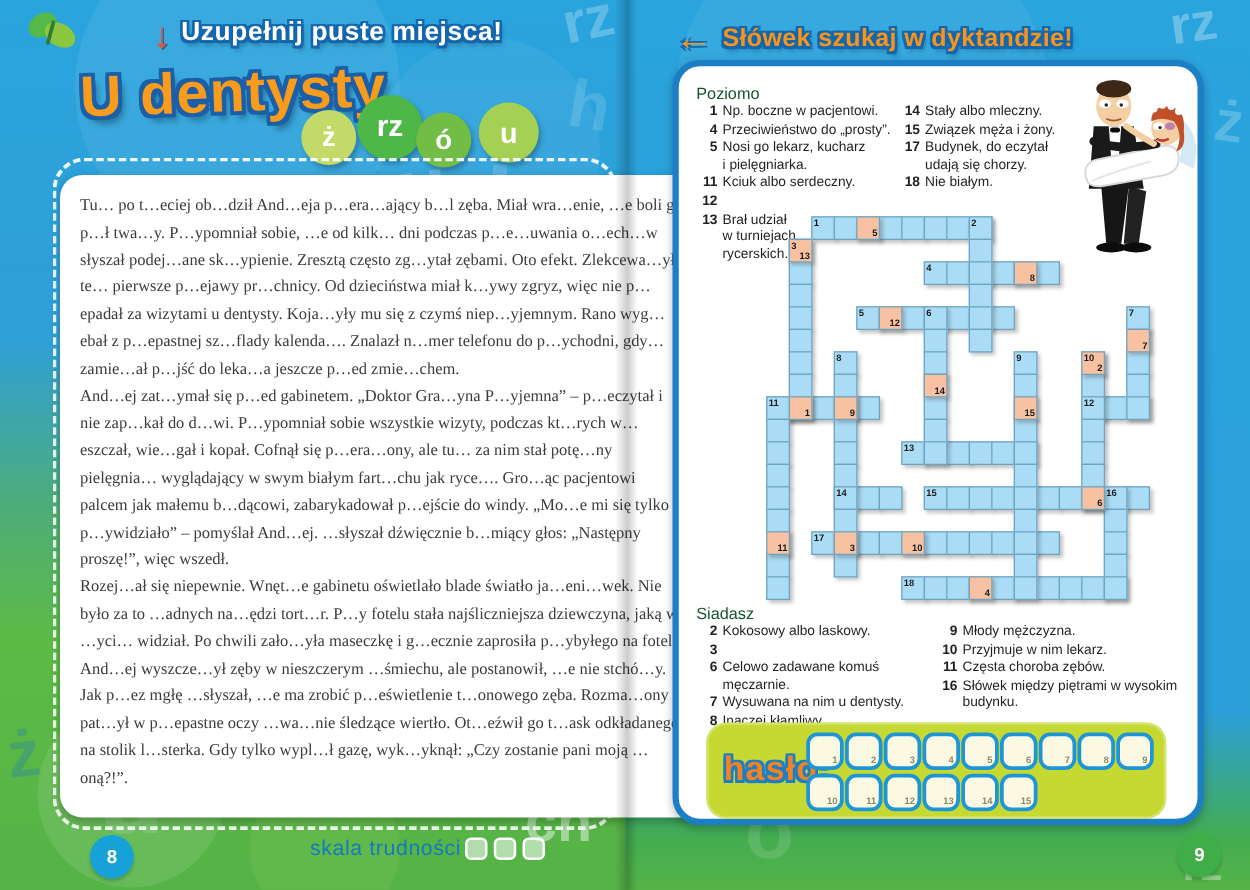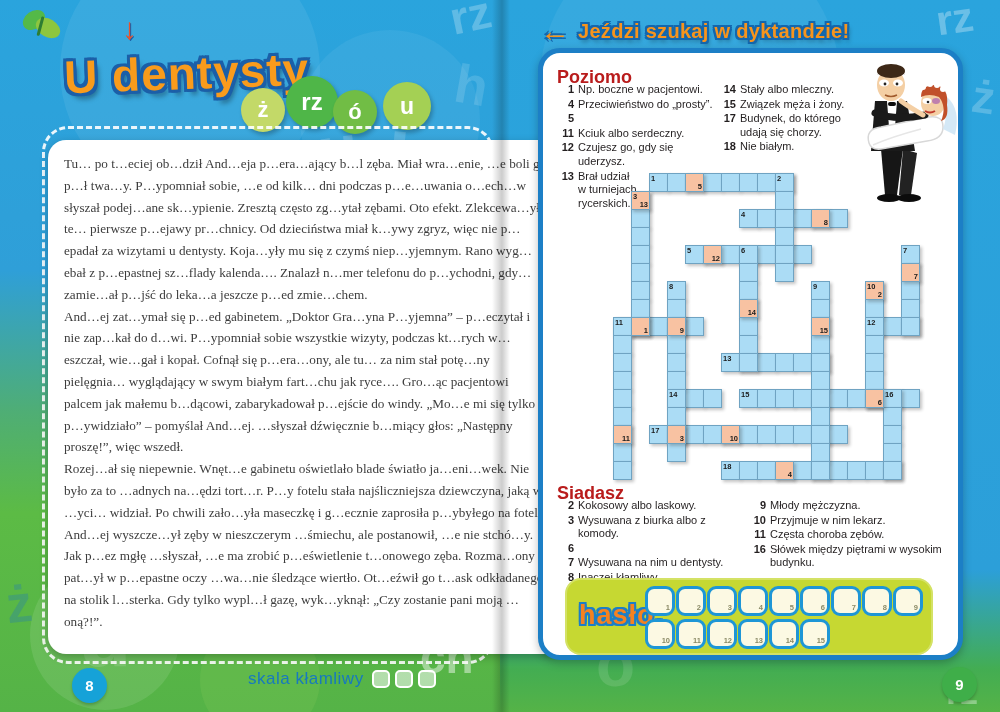--- a/index.html
+++ b/index.html
@@ -49,21 +49,21 @@
   
   .page-right { position:absolute; left:500px; top:0; width:500px; height:712px; }
   .rheader { position:absolute; left:40px; top:16px; display:flex; align-items:center; }
   .arrow-left { font-size:30px; font-weight:bold; color:#f7941d; line-height:1; margin-right:8px;
     text-shadow:-2px -2px 0 #1467ad, 2px -2px 0 #1467ad, -2px 2px 0 #1467ad, 2px 2px 0 #1467ad; }
   .instr-right { font-size:20px; font-weight:bold; color:#f7941d; letter-spacing:0.3px;
     text-shadow:-2px -2px 0 #1467ad, 2px -2px 0 #1467ad, -2px 2px 0 #1467ad, 2px 2px 0 #1467ad,
       0 2px 0 #1467ad, 2px 0 0 #1467ad, 0 -2px 0 #1467ad, -2px 0 0 #1467ad, 2px 4px 4px rgba(0,0,0,0.35); }
   .rcard { position:absolute; left:38px; top:48px; width:425px; height:612px; background:#ffffff;
     border:5px solid #1c7fc6; border-radius:22px; box-shadow:0 3px 8px rgba(0,0,0,0.25); }
-  .clue-header { position:absolute; font-size:18px; font-weight:bold; color:#b91c1c; }
+  .clue-header { position:absolute; font-size:13px; font-weight:normal; color:#14532d; }
   .clue-col { position:absolute; }
   .clue { display:flex; margin-bottom:1px; }
   .clue .n { font-weight:bold; width:17px; min-width:17px; text-align:right; margin-right:4px;
     font-size:11px; line-height:13.6px; color:#231f20; }
   .clue .t { font-size:11px; line-height:13.6px; color:#231f20; white-space:pre-line; }
 
   .cw { position:absolute; left:70px; top:120px; width:312px; height:312px; }
   .cell { position:absolute; width:19px; height:19px; background:#abdcf5; border:1px solid #6fa3c2;
     box-shadow:2px 2px 3px rgba(60,60,60,0.30); }
   .cell.salmon { background:#f8c2a2; }
@@ -115,20 +115,21 @@
 
   <div class="page-left">
     <svg class="illu" style="left:20px;top:6px;width:44px;height:40px;position:absolute;" viewBox="0 0 44 40">
       <ellipse cx="14" cy="14" rx="12" ry="9" fill="#54b948" transform="rotate(-35 14 14)"></ellipse>
       <ellipse cx="28" cy="22" rx="13" ry="9" fill="#8dc63f" transform="rotate(30 28 22)"></ellipse>
       <rect x="19" y="10" width="3" height="20" rx="1.5" fill="#2e7d32" transform="rotate(15 20 20)"></rect>
     </svg>
 
     <div class="lheader">
       <span class="arrow-down">↓</span>
+      <span class="instr-left">Uzupełnij puste miejsca!</span>
     </div>
 
     <div class="big-title">U dentysty</div>
 
     <div id="badges">
         <div class="badge" style="left: 241px; top: 88px; width: 44px; height: 44px; background: rgb(195, 217, 104); font-size: 22px;">ż</div>
         <div class="badge" style="left: 286px; top: 76px; width: 52px; height: 52px; background: rgb(79, 182, 72); font-size: 24px;">rz</div>
         <div class="badge" style="left: 333px; top: 90px; width: 44px; height: 44px; background: rgb(113, 189, 69); font-size: 22px;">ó</div>
         <div class="badge" style="left: 383px; top: 82px; width: 48px; height: 48px; background: rgb(164, 208, 84); font-size: 23px;">u</div>
       </div>
@@ -137,75 +138,76 @@
 
     <div class="story-card">
       <div id="story-text">
           <p>Tu… po t…eciej ob…dził And…eja p…era…ający b…l zęba. Miał wra…enie, …e boli go p…ł twa…y. P…ypomniał sobie, …e od kilk… dni podczas p…e…uwania o…ech…w słyszał podej…ane sk…ypienie. Zresztą często zg…ytał zębami. Oto efekt. Zlekcewa…ył te… pierwsze p…ejawy pr…chnicy. Od dzieciństwa miał k…ywy zgryz, więc nie p…epadał za wizytami u dentysty. Koja…yły mu się z czymś niep…yjemnym. Rano wyg…ebał z p…epastnej sz…flady kalenda…. Znalazł n…mer telefonu do p…ychodni, gdy… zamie…ał p…jść do leka…a jeszcze p…ed zmie…chem.</p>
           <p>And…ej zat…ymał się p…ed gabinetem. „Doktor Gra…yna P…yjemna” – p…eczytał i nie zap…kał do d…wi. P…ypomniał sobie wszystkie wizyty, podczas kt…rych w…eszczał, wie…gał i kopał. Cofnął się p…era…ony, ale tu… za nim stał potę…ny pielęgnia… wyglądający w swym białym fart…chu jak ryce…. Gro…ąc pacjentowi palcem jak małemu b…dącowi, zabarykadował p…ejście do windy. „Mo…e mi się tylko p…ywidziało” – pomyślał And…ej. …słyszał dźwięcznie b…miący głos: „Następny proszę!”, więc wszedł.</p>
           <p>Rozej…ał się niepewnie. Wnęt…e gabinetu oświetlało blade światło ja…eni…wek. Nie było za to …adnych na…ędzi tort…r. P…y fotelu stała najśliczniejsza dziewczyna, jaką w …yci… widział. Po chwili zało…yła maseczkę i g…ecznie zaprosiła p…ybyłego na fotel. And…ej wyszcze…ył zęby w nieszczerym …śmiechu, ale postanowił, …e nie stchó…y. Jak p…ez mgłę …słyszał, …e ma zrobić p…eświetlenie t…onowego zęba. Rozma…ony pat…ył w p…epastne oczy …wa…nie śledzące wiertło. Ot…eźwił go t…ask odkładanego na stolik l…sterka. Gdy tylko wypl…ł gazę, wyk…yknął: „Czy zostanie pani moją …oną?!”.</p>
         </div>
     </div>
 
     <div class="lfooter-circle">8</div>
-    <div class="skala">skala kłamliwy</div>
+    <div class="skala">skala trudności</div>
     <div id="diffboxes">
         <div class="diffbox" style="left: 372px;"></div>
         <div class="diffbox" style="left: 395px;"></div>
         <div class="diffbox" style="left: 418px;"></div>
       </div>
   </div>
 
   <div class="page-right">
     <div class="rheader">
       <span class="arrow-left">←</span>
-      <span class="instr-right">Jeździ szukaj w dyktandzie!</span>
+      <span class="instr-right">Słówek szukaj w dyktandzie!</span>
     </div>
 
     <div class="rcard">
       <div class="clue-header" style="left:14px;top:14px;">Poziomo</div>
       <div class="clue-col" style="left:14px;top:30px;width:160px;" id="across-col1">
           <div class="clue">
             <span class="n">1</span>
             <span class="t">Np. boczne w pacjentowi.</span>
           </div>
           <div class="clue">
             <span class="n">4</span>
             <span class="t">Przeciwieństwo do „prosty”.</span>
           </div>
           <div class="clue">
             <span class="n">5</span>
+            <span class="t">Nosi go lekarz, kucharz
+i pielęgniarka.</span>
           </div>
           <div class="clue">
             <span class="n">11</span>
             <span class="t">Kciuk albo serdeczny.</span>
           </div>
           <div class="clue">
             <span class="n">12</span>
-            <span class="t">Czujesz go, gdy się uderzysz.</span>
           </div>
           <div class="clue">
             <span class="n">13</span>
             <span class="t">Brał udział
 w turniejach
 rycerskich.</span>
           </div>
         </div>
       <div class="clue-col" style="left:176px;top:30px;width:150px;" id="across-col2">
           <div class="clue">
             <span class="n">14</span>
             <span class="t">Stały albo mleczny.</span>
           </div>
           <div class="clue">
             <span class="n">15</span>
             <span class="t">Związek męża i żony.</span>
           </div>
           <div class="clue">
             <span class="n">17</span>
-            <span class="t">Budynek, do którego
+            <span class="t">Budynek, do eczytał
 udają się chorzy.</span>
           </div>
           <div class="clue">
             <span class="n">18</span>
             <span class="t">Nie białym.</span>
           </div>
         </div>
 
       <svg class="illu" viewBox="0 0 112 152">
 
@@ -436,24 +438,24 @@
         </div>
 
       <div class="clue-header" style="left:14px;top:430px;">Siadasz</div>
       <div class="clue-col" style="left:14px;top:446px;width:192px;" id="down-col1">
           <div class="clue">
             <span class="n">2</span>
             <span class="t">Kokosowy albo laskowy.</span>
           </div>
           <div class="clue">
             <span class="n">3</span>
-            <span class="t">Wysuwana z biurka albo z komody.</span>
           </div>
           <div class="clue">
             <span class="n">6</span>
+            <span class="t">Celowo zadawane komuś męczarnie.</span>
           </div>
           <div class="clue">
             <span class="n">7</span>
             <span class="t">Wysuwana na nim u dentysty.</span>
           </div>
           <div class="clue">
             <span class="n">8</span>
             <span class="t">Inaczej kłamliwy.</span>
           </div>
         </div>

